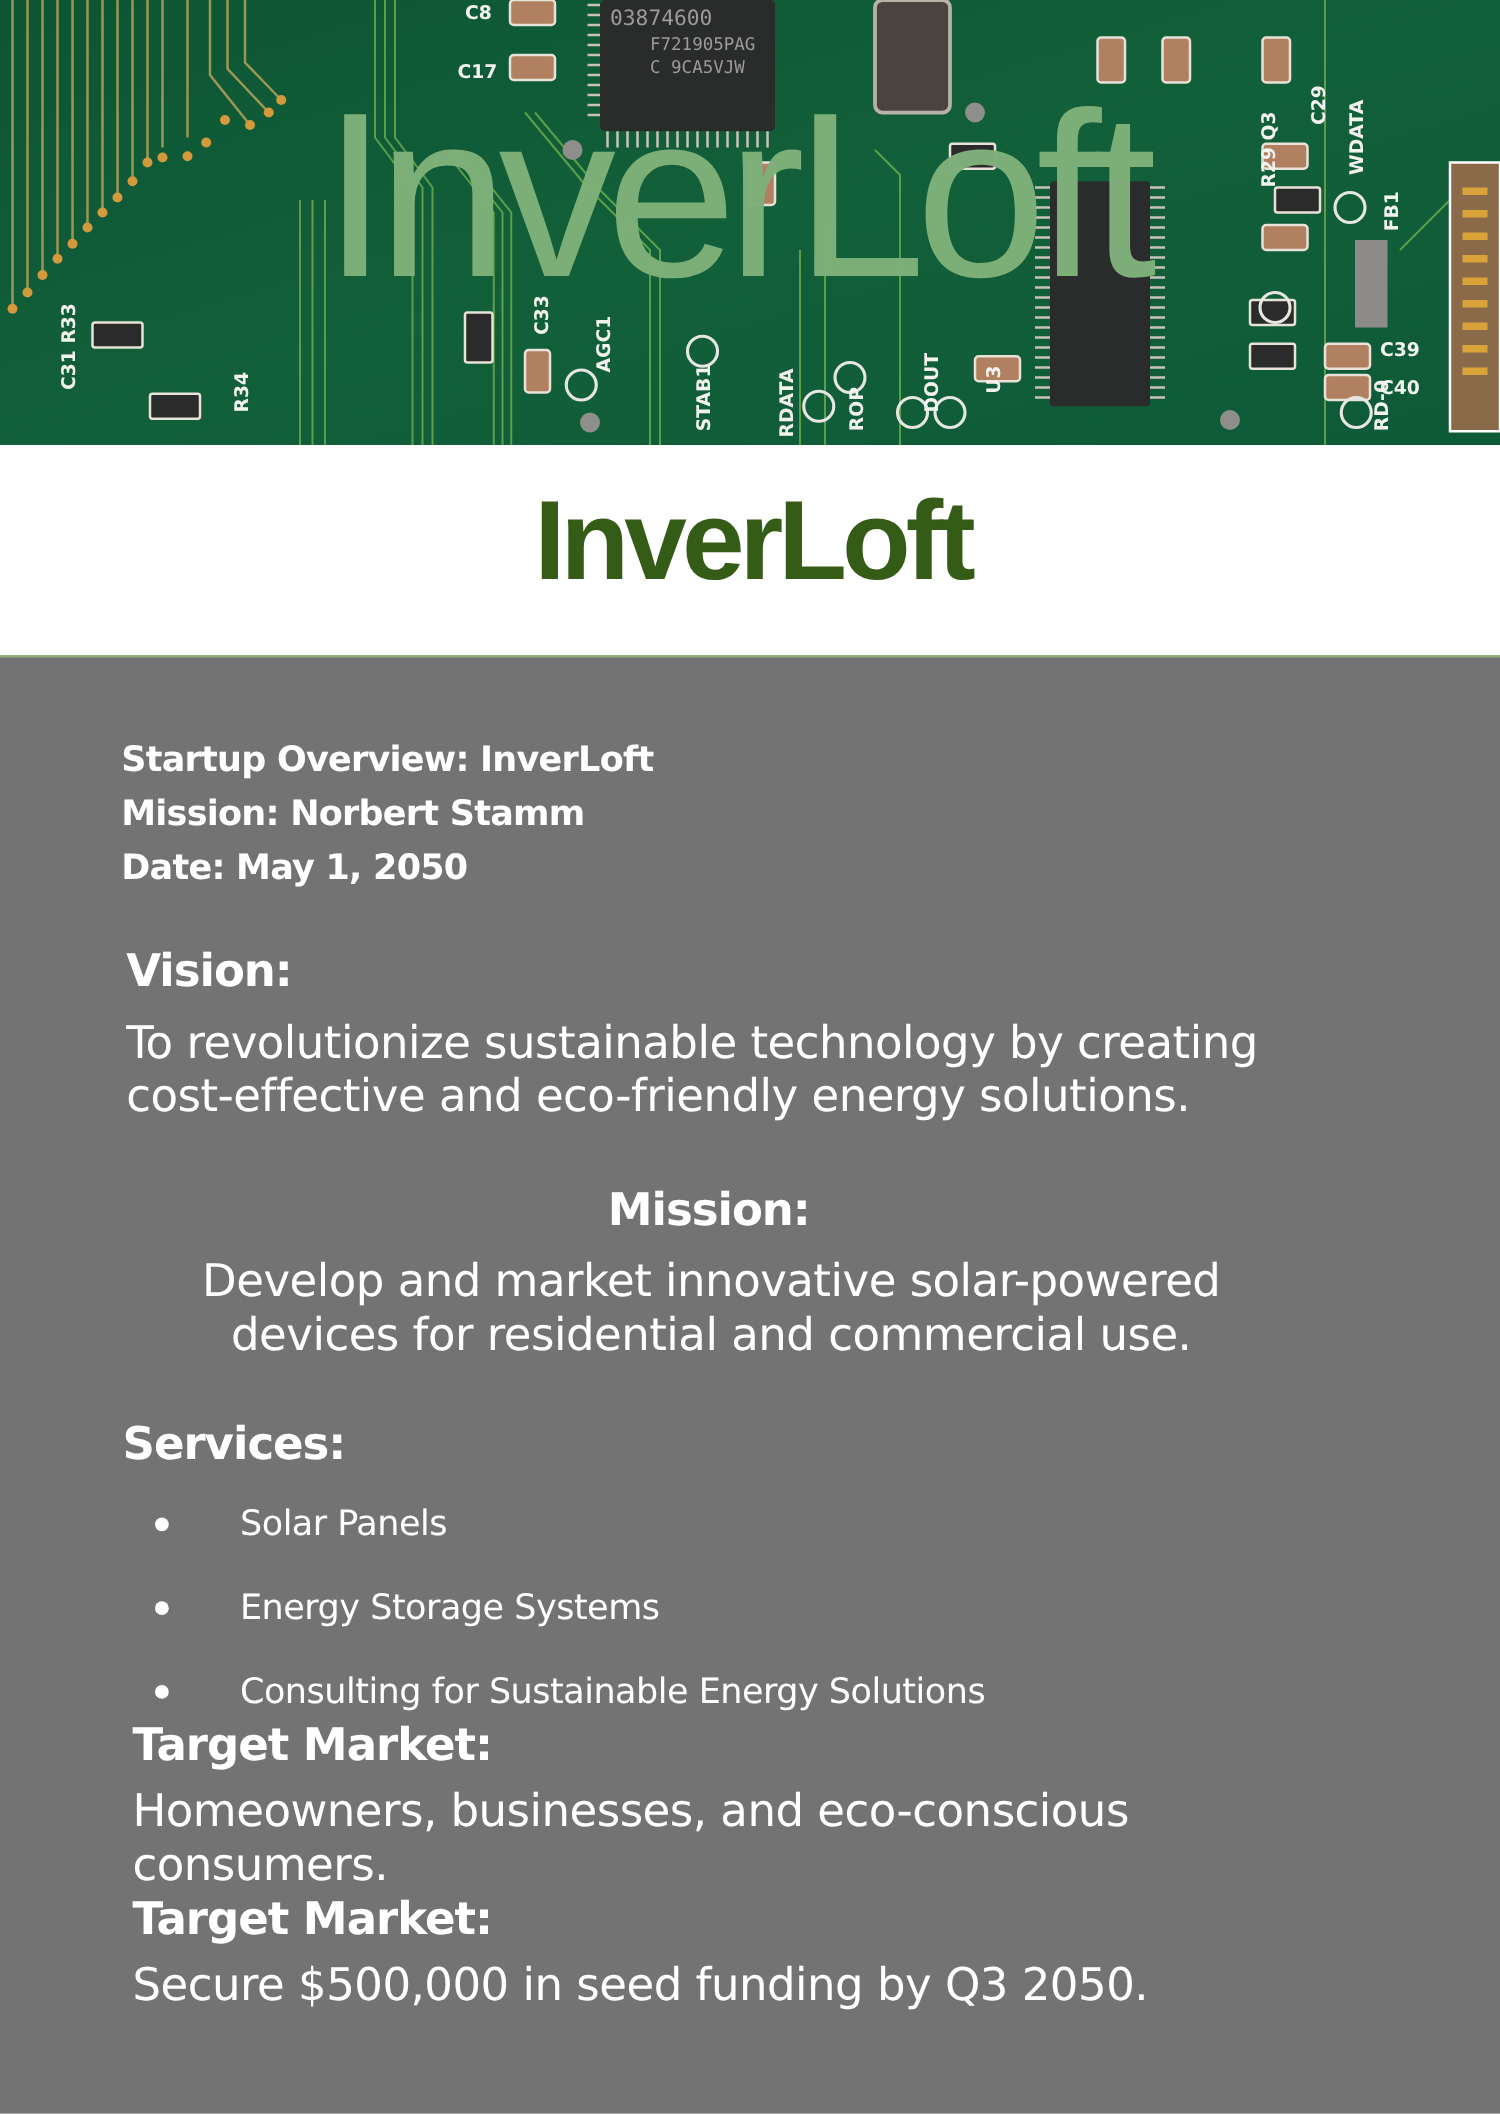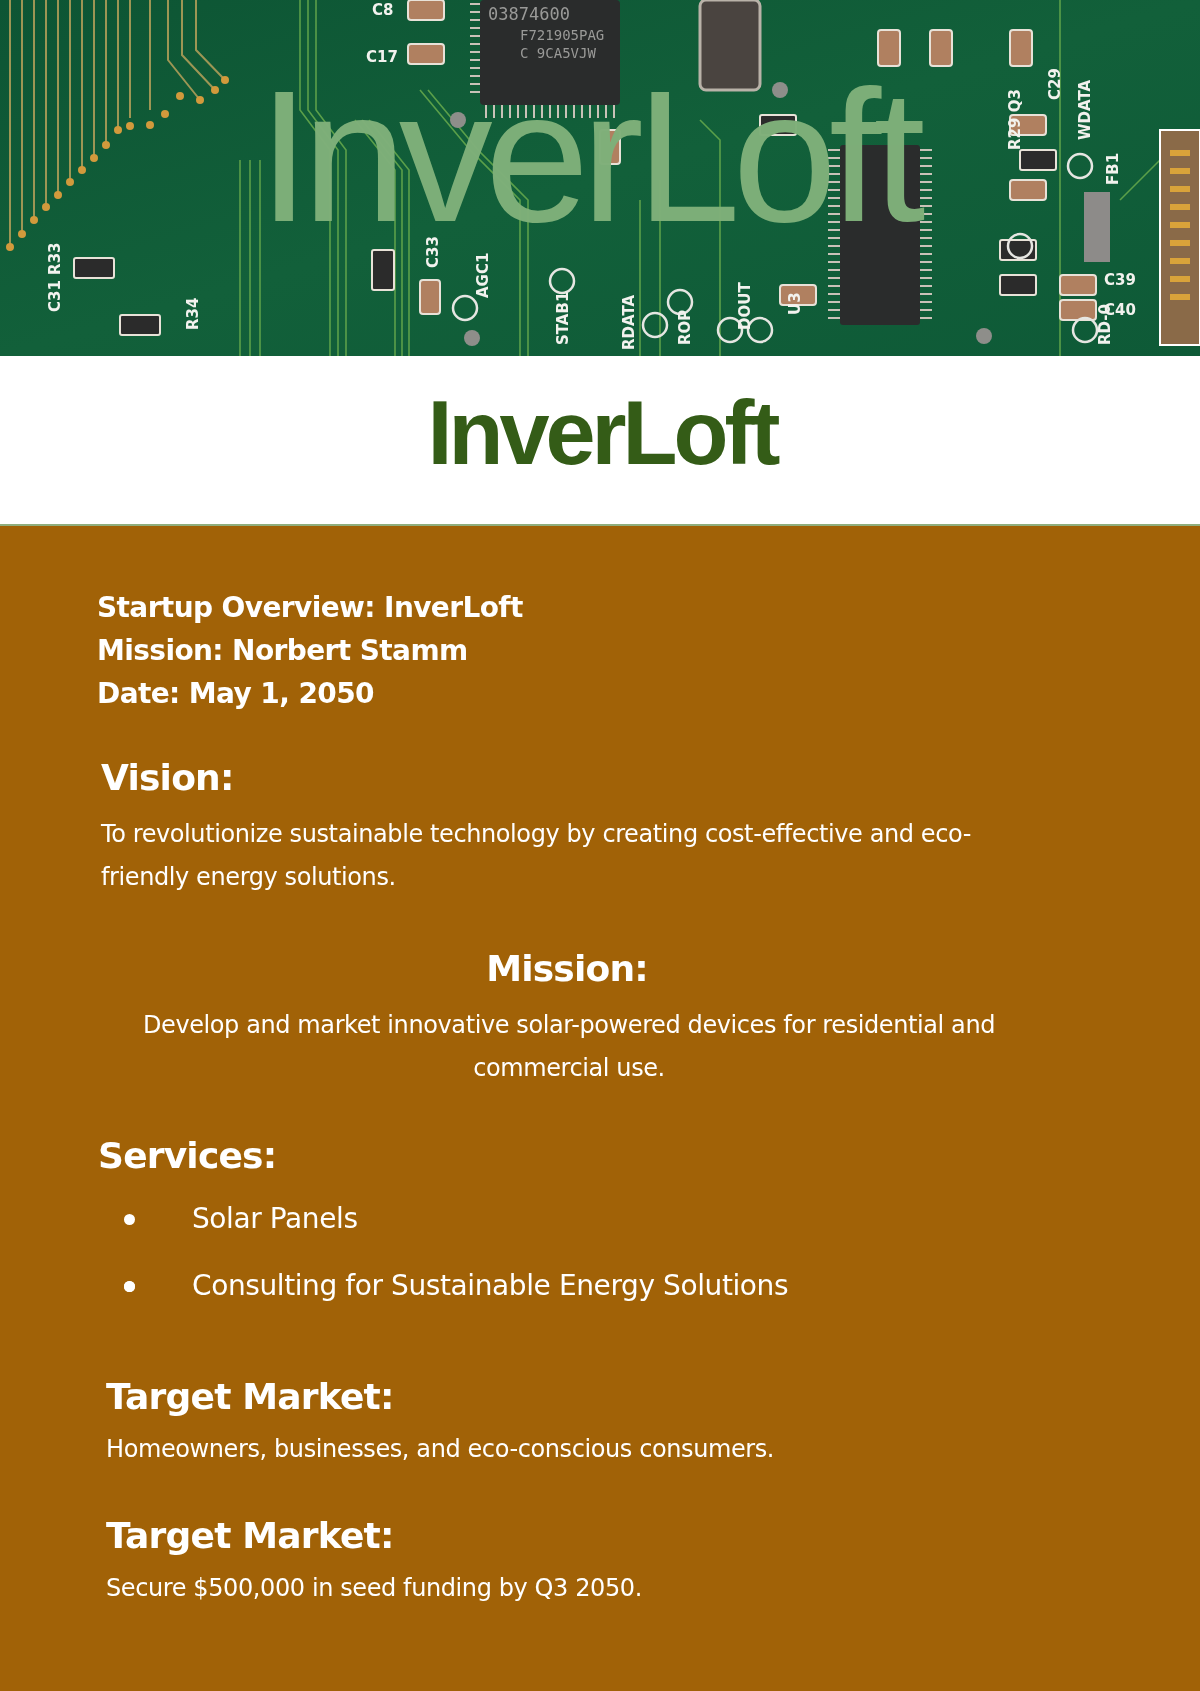--- a/index.html
+++ b/index.html
@@ -30,38 +30,38 @@
     .logo-text {
       font-family: "Liberation Sans", "DejaVu Sans", sans-serif;
       font-weight: 700; font-size: 90px; letter-spacing: -4px;
       color: #345c17; line-height: 1;
       margin-top: -14px; margin-left: 4px;
     }
 
     
     .content {
       position: absolute; left: 0; top: 524px; width: 1200px; height: 1167px;
-      background: #a16207;
+      background: #737373;
       color: #ffffff;
       border-top: 2px solid #8fae7c;
     }
     .meta { position: absolute; left: 97px; top: 60px; }
     .meta-line {
       font-family: "DejaVu Sans", "Liberation Sans", sans-serif;
       font-weight: 700; font-size: 28px; line-height: 43px; letter-spacing: -0.6px;
     }
 
     .section { position: absolute; }
     .sec-heading {
       font-family: "DejaVu Sans", "Liberation Sans", sans-serif;
       font-weight: 700; font-size: 36px; letter-spacing: -0.8px; line-height: 34px;
     }
     .sec-body {
       font-family: "DejaVu Sans", "Liberation Sans", sans-serif;
-      font-weight: 400; font-size: 24px; line-height: 43px; letter-spacing: -0.4px;
+      font-weight: 400; font-size: 36px; line-height: 43px; letter-spacing: -0.4px;
       margin-top: 18px;
     }
     .vision { left: 101px; top: 235px; width: 920px; }
     .mission { left: 97px; top: 426px; width: 940px; text-align: center; }
     .mission .sec-body { margin-left: 4px; }
     .services { left: 98px; top: 613px; width: 900px; }
     .services ul { list-style: none; margin-top: 12px; }
     .services li {
       position: relative; padding-left: 94px;
       font-family: "DejaVu Sans", "Liberation Sans", sans-serif;
@@ -263,20 +263,21 @@
 
   <div class="section services">
     <div class="sec-heading">Services:</div>
     <ul>
       <li>
         <span class="bullet"></span>
         <span>Solar Panels</span>
       </li>
       <li>
         <span class="bullet"></span>
+        <span>Energy Storage Systems</span>
       </li>
       <li>
         <span class="bullet"></span>
         <span>Consulting for Sustainable Energy Solutions</span>
       </li>
     </ul>
   </div>
 
   <div class="section target">
     <div class="sec-heading">Target Market:</div>

